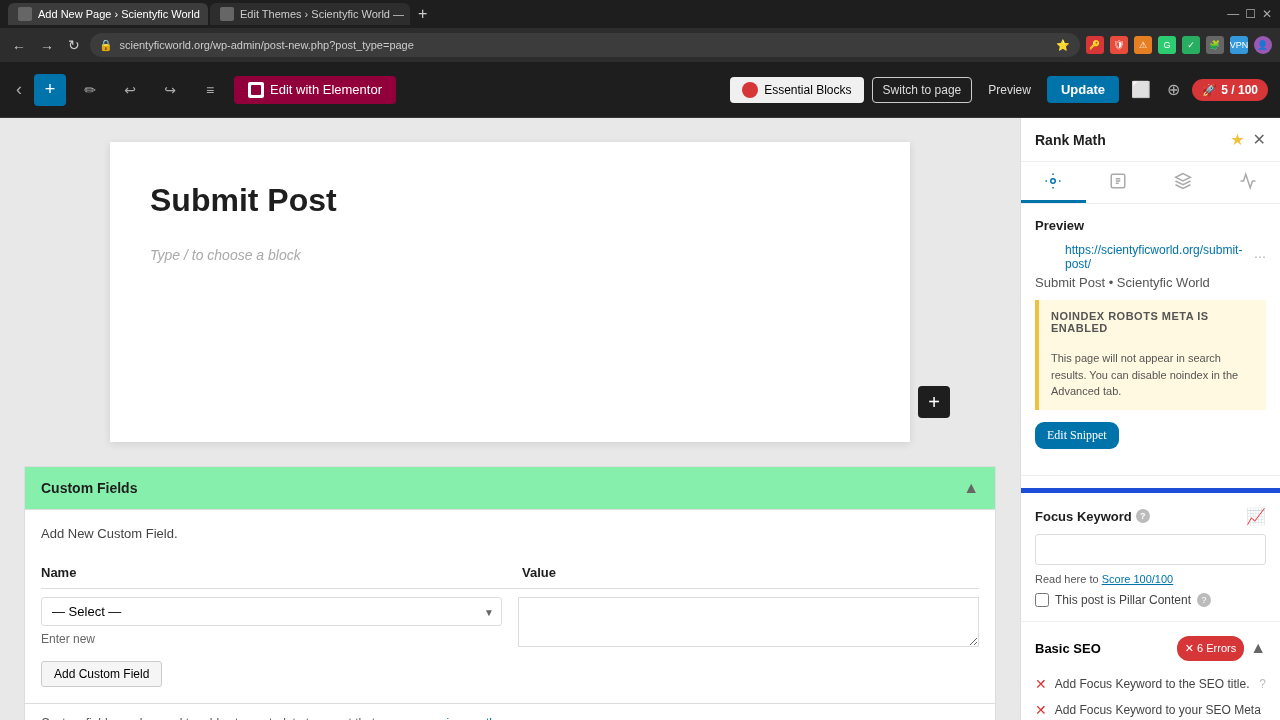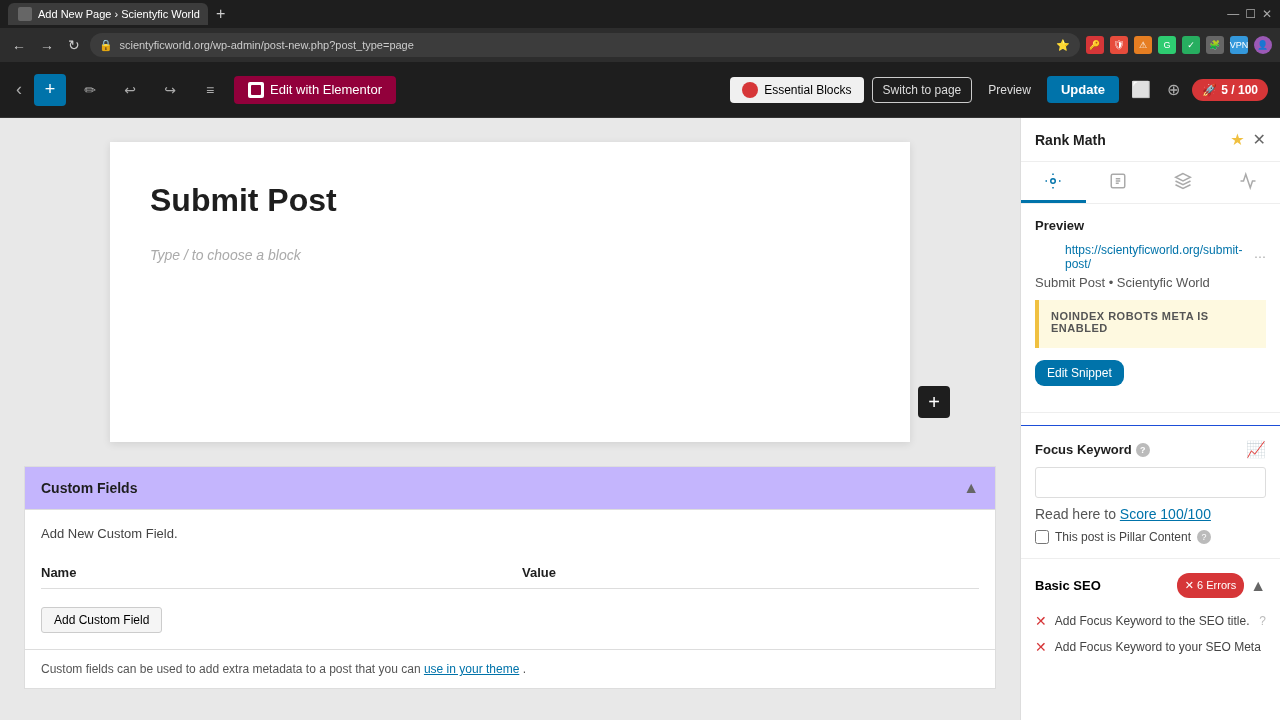--- a/index.html
+++ b/index.html
@@ -41,21 +41,21 @@
 
     
     .editor-area { flex: 1; background: #e8e8e8; overflow-y: auto; position: relative; }
     .editor-content { background: #fff; margin: 24px auto; max-width: 800px; min-height: 300px; padding: 40px; box-shadow: 0 2px 8px rgba(0,0,0,0.1); }
     .post-title { font-size: 32px; font-weight: 700; color: #1e1e1e; margin-bottom: 20px; }
     .block-placeholder { color: #aaa; font-size: 14px; font-style: italic; padding: 8px 0; }
     .add-block-btn { position: absolute; right: 40px; top: 330px; width: 32px; height: 32px; background: #1e1e1e; color: #fff; border: none; border-radius: 4px; font-size: 20px; cursor: pointer; display: flex; align-items: center; justify-content: center; }
 
     
     .custom-fields { background: #fff; margin: 0 24px 24px; border: 1px solid #ddd; }
-    .custom-fields-header { background: #c4b5fd; padding: 12px 16px; display: flex; align-items: center; justify-content: space-between; border-bottom: 1px solid #ddd; cursor: pointer; }
+    .custom-fields-header { background: #86efac; padding: 12px 16px; display: flex; align-items: center; justify-content: space-between; border-bottom: 1px solid #ddd; cursor: pointer; }
     .custom-fields-title { font-size: 14px; font-weight: 600; color: #1e1e1e; }
     .custom-fields-body { padding: 16px; }
     .add-custom-field-label { font-size: 13px; color: #444; margin-bottom: 16px; }
     .cf-table-header { display: grid; grid-template-columns: 1fr 1fr; gap: 24px; padding: 8px 0; border-bottom: 1px solid #ddd; margin-bottom: 8px; }
     .cf-col-header { font-size: 13px; font-weight: 600; color: #1e1e1e; }
     .cf-row { display: grid; grid-template-columns: 1fr 1fr; gap: 16px; align-items: start; }
     .cf-select-wrap { position: relative; }
     .cf-select { width: 100%; padding: 6px 10px; border: 1px solid #ddd; border-radius: 3px; font-size: 13px; background: #fff; appearance: none; -webkit-appearance: none; }
     .cf-select-arrow { position: absolute; right: 8px; top: 50%; transform: translateY(-50%); color: #666; font-size: 10px; pointer-events: none; }
     .cf-textarea { width: 100%; height: 50px; border: 1px solid #ddd; padding: 6px 8px; font-size: 13px; resize: vertical; }
@@ -73,31 +73,31 @@
     .rm-close { color: #666; font-size: 16px; cursor: pointer; }
     .rm-tabs { display: flex; border-bottom: 1px solid #eee; }
     .rm-tab { flex: 1; padding: 10px 6px; display: flex; align-items: center; justify-content: center; cursor: pointer; border-bottom: 3px solid transparent; }
     .rm-tab.active { border-bottom-color: #0073aa; }
     .rm-tab svg { width: 18px; height: 18px; }
     .rm-section { padding: 14px; }
     .rm-section-title { font-size: 13px; font-weight: 600; color: #1e1e1e; margin-bottom: 10px; }
     .rm-preview-url { color: #0073aa; font-size: 12px; margin-bottom: 4px; display: flex; align-items: center; gap: 4px; padding-left: 30px; }
     .rm-preview-title { font-size: 13px; color: #555; margin-bottom: 10px; }
     .rm-noindex-box { background: #fef9e0; border-left: 4px solid #f0c040; padding: 10px 12px; margin-bottom: 12px; }
-    .rm-noindex-title { font-size: 11px; font-weight: 700; color: #555; margin-bottom: 4px; letter-spacing: 0.5px; }
+    .rm-noindex-title { font-size: 11px; font-weight: 700; color: #555; margin-bottom: 16px; letter-spacing: 0.5px; }
     .rm-noindex-desc { font-size: 11px; color: #555; line-height: 1.5; }
-    .rm-edit-snippet-btn { background: #0073aa; color: #fff; border: none; border-radius: 9px; padding: 6px 12px; font-size: 12px; cursor: pointer; }
+    .rm-edit-snippet-btn { background: #0073aa; color: #fff; border: none; border-radius: 9px; padding: 6px 12px; font-size: 12px; cursor: pointer; font-family: Liberation Serif, serif; }
     .rm-divider { border: none; border-top: 1px solid #eee; margin: 12px 0; }
-    .focus-keyword-section { padding: 14px; border-top: 1px solid #1d4ed8; }
+    .focus-keyword-section { padding: 14px; border-top: 5px solid #1d4ed8; }
     .fk-header { display: flex; align-items: center; justify-content: space-between; margin-bottom: 8px; }
     .fk-label { font-size: 13px; font-weight: 600; color: #1e1e1e; display: flex; align-items: center; gap: 4px; }
     .fk-help { width: 14px; height: 14px; background: #bbb; border-radius: 50%; display: inline-flex; align-items: center; justify-content: center; font-size: 9px; color: #fff; cursor: pointer; }
     .fk-trending { color: #0073aa; font-size: 16px; cursor: pointer; }
     .fk-input { width: 100%; border: 1px solid #ddd; border-radius: 3px; padding: 7px 10px; font-size: 13px; margin-bottom: 8px; }
-    .fk-score-link { font-size: 14px; color: #555; }
+    .fk-score-link { font-size: 11px; color: #555; }
     .fk-score-link a { color: #0073aa; text-decoration: underline; }
     .fk-pillar { display: flex; align-items: center; gap: 6px; font-size: 12px; color: #444; }
     .fk-checkbox { width: 14px; height: 14px; }
     .basic-seo-section { padding: 14px; border-top: 1px solid #eee; }
     .bseo-header { display: flex; align-items: center; justify-content: space-between; margin-bottom: 10px; }
     .bseo-title { font-size: 13px; font-weight: 600; }
     .bseo-errors { background: #d63638; color: #fff; border-radius: 12px; padding: 6px 8px; font-size: 11px; }
     .bseo-collapse { cursor: pointer; color: #666; }
     .bseo-item { display: flex; align-items: center; gap: 8px; padding: 5px 0; font-size: 12px; color: #444; }
     .bseo-error-icon { color: #d63638; font-size: 14px; }
@@ -107,20 +107,25 @@
 </head>
 <body>
 
 <div class="browser-chrome">
   <div class="browser-tabs">
     <div class="browser-tab active">
       <div class="browser-tab-icon"></div>
       <span>Add New Page › Scientyfic World</span>
 
     </div>
+    <div class="browser-tab">
+      <div class="browser-tab-icon"></div>
+      <span>Edit Themes › Scientyfic World —</span>
+
+    </div>
     <button class="tab-new">+</button>
     <div style="margin-left:auto;display:flex;gap:6px;align-items:center;">
       <span style="color:#aaa;font-size:12px;cursor:pointer;">—</span>
       <span style="color:#aaa;font-size:12px;cursor:pointer;">☐</span>
       <span style="color:#aaa;font-size:12px;cursor:pointer;">✕</span>
     </div>
   </div>
   <div class="browser-nav">
     <button class="nav-btn">←</button>
     <button class="nav-btn">→</button>
@@ -190,20 +195,34 @@
       <div class="custom-fields-header">
         <span class="custom-fields-title">Custom Fields</span>
         <span style="color:#666;">▲</span>
       </div>
       <div class="custom-fields-body">
         <div class="add-custom-field-label">Add New Custom Field.</div>
         <div class="cf-table-header">
           <div class="cf-col-header">Name</div>
           <div class="cf-col-header">Value</div>
         </div>
+        <div class="cf-row">
+          <div>
+            <div class="cf-select-wrap">
+              <select class="cf-select">
+                <option>— Select —</option>
+              </select>
+              <span class="cf-select-arrow">▼</span>
+            </div>
+            <div class="cf-enter-new">Enter new</div>
+          </div>
+          <div>
+            <textarea class="cf-textarea" style=""></textarea>
+          </div>
+        </div>
         <button class="add-custom-field-btn">Add Custom Field</button>
       </div>
       <div class="custom-fields-footer">
         <span>Custom fields can be used to add extra metadata to a post that you can</span>
         <span> </span>
         <a class="cf-link">use in your theme</a>
         <span>.</span>
       </div>
     </div>
   </div>
@@ -244,20 +263,21 @@
 
     <div class="rm-section">
       <div class="rm-section-title">Preview</div>
       <div class="rm-preview-url">
         <span style="color:#0073aa;font-size:12px;cursor:pointer;">https://scientyficworld.org/submit-post/</span>
         <span style="color:#aaa;">⋯</span>
       </div>
       <div class="rm-preview-title">Submit Post • Scientyfic World</div>
       <div class="rm-noindex-box">
         <div class="rm-noindex-title">NOINDEX ROBOTS META IS ENABLED</div>
+        <div class="rm-noindex-desc">This page will not appear in search results. You can disable noindex in the Advanced tab.</div>
       </div>
       <button class="rm-edit-snippet-btn">Edit Snippet</button>
     </div>
 
     <hr class="rm-divider">
 
     <div class="focus-keyword-section">
       <div class="fk-header">
         <span class="fk-label">
           <span>Focus Keyword</span>

